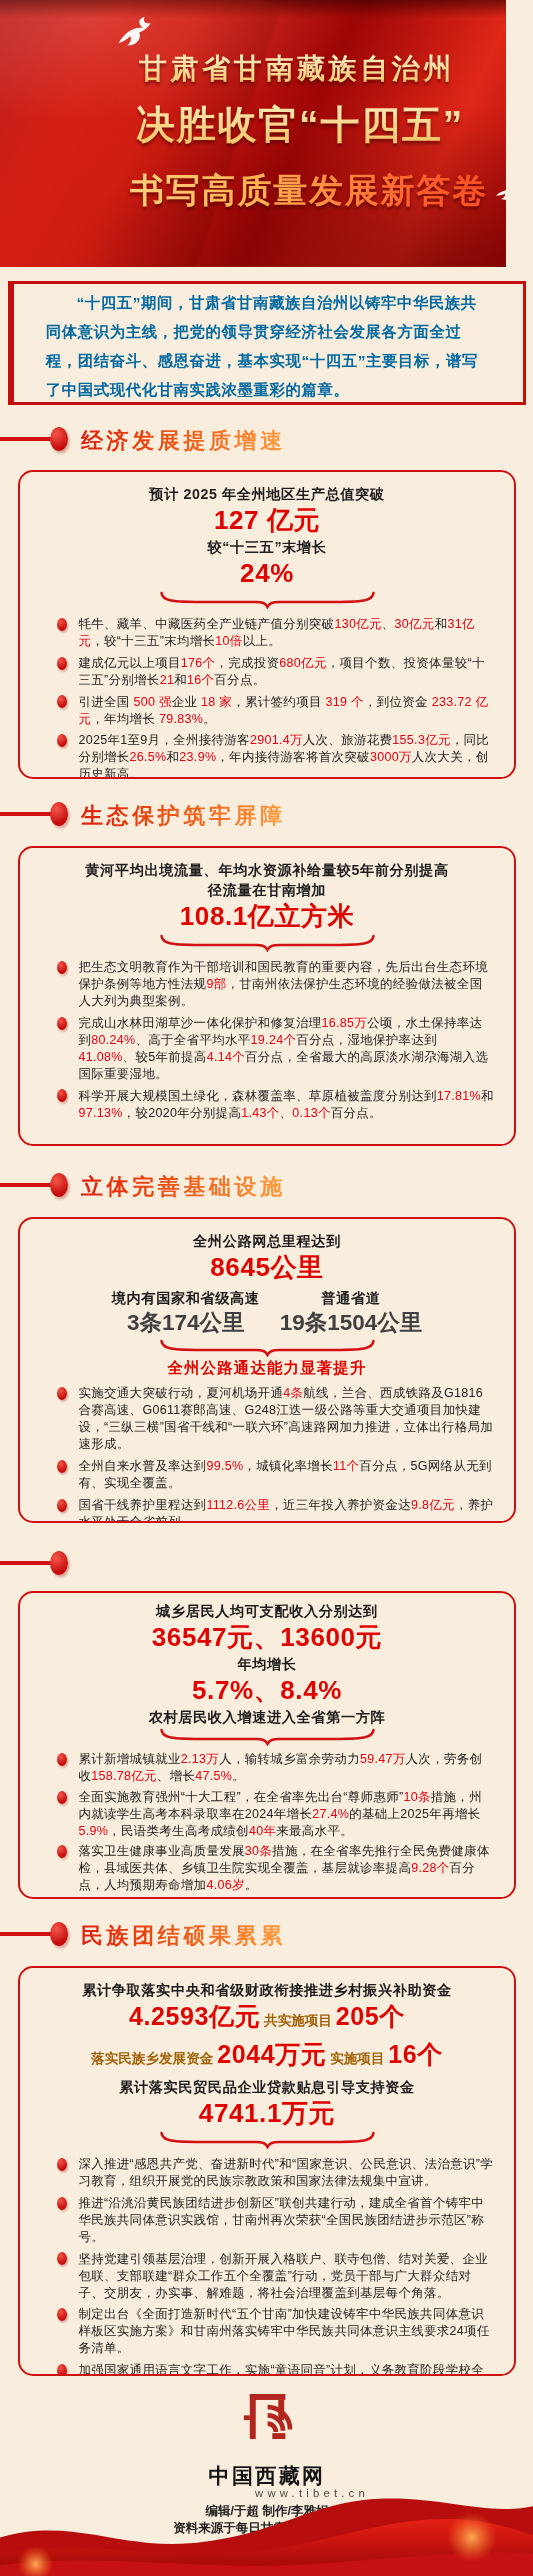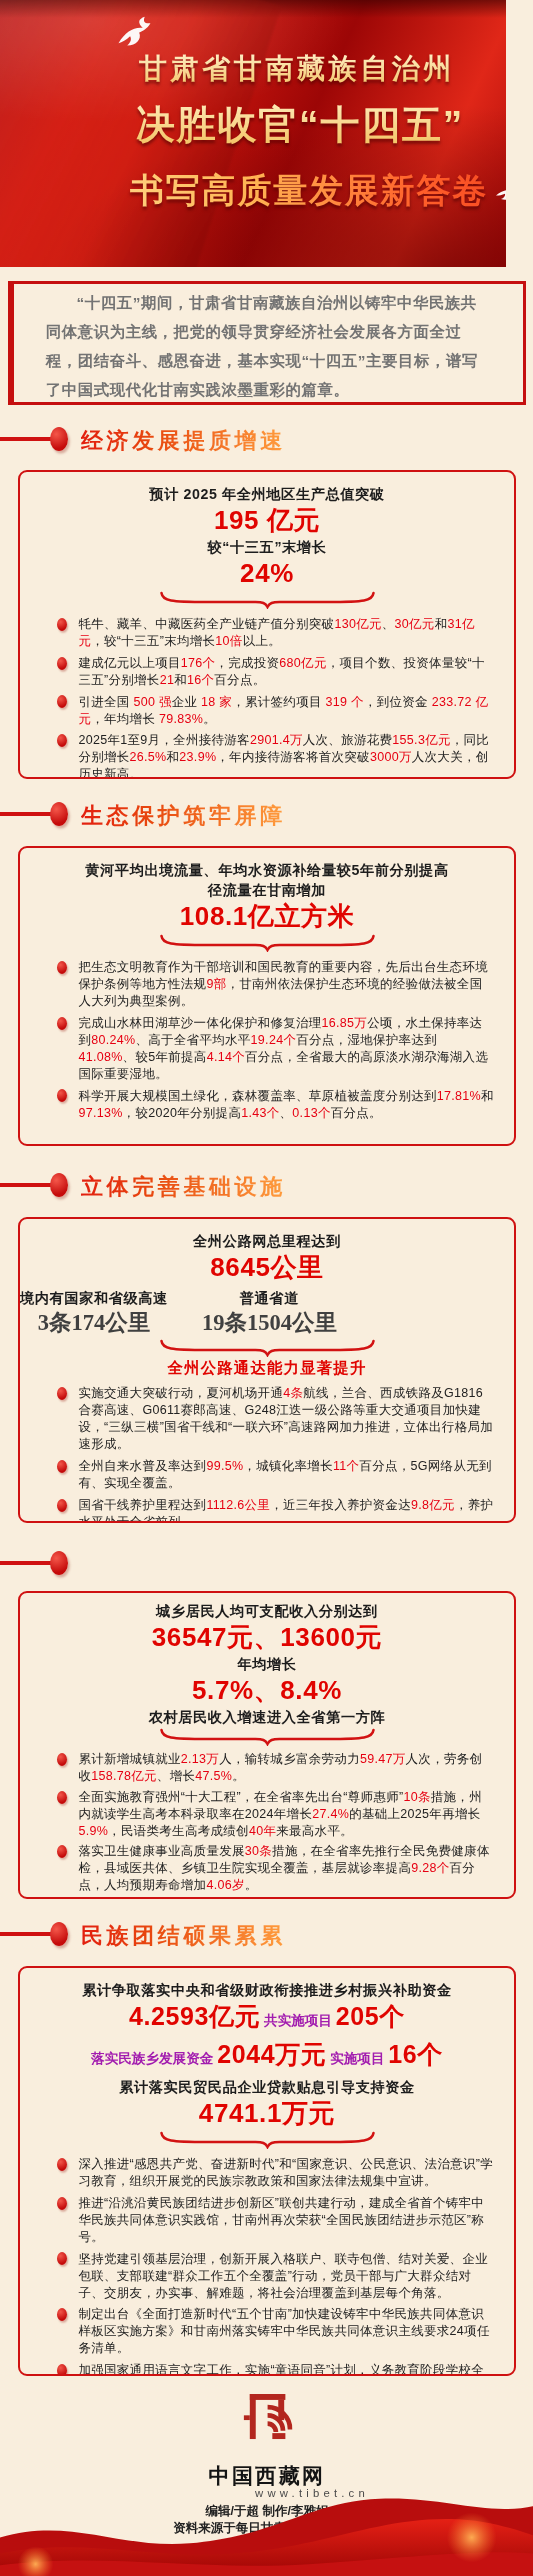--- a/index.html
+++ b/index.html
@@ -27,52 +27,52 @@
   .hero-line3{top:168px;left:56px;font-size:34px;letter-spacing:1.8px;
       background-image:linear-gradient(90deg,#ffdf96 0%,#ffb554 38%,#ff5f2a 72%,#ef3a1c 100%);}
   .dove{position:absolute;z-index:4;opacity:.96;}
   .dove1{left:116px;top:16.6px;transform:rotate(-8deg);}
   .dove2{left:490px;top:177px;transform:rotate(12deg) scale(.68);}
 
   
   .intro-box{position:absolute;top:281px;left:7.7px;width:518px;height:124px;box-sizing:border-box;
       border:3.6px solid #c50f0f;border-left-width:6.5px;}
   .intro-text{margin:0;padding:3.6px 30px 0 32px;font-size:15.4px;line-height:29px;
-      color:#737373;font-weight:600;text-indent:2em;letter-spacing:0.6px;border-radius:20px;}
+      color:#0369a1;font-weight:600;text-indent:2em;letter-spacing:0.6px;border-radius:20px;}
 
   
   .sec-head{position:absolute;left:0;width:100%;height:38px;}
   #head1{top:420px}#head2{top:795px}#head3{top:1166px}#head4{top:1544px}#head5{top:1915px}
   .sec-line{position:absolute;left:0;top:17px;width:52px;height:4.2px;background:#cf1111;}
   .sec-dot{position:absolute;left:50px;top:6.5px;width:18px;height:24px;border-radius:50%;
       background:radial-gradient(circle at 35% 30%,#f4574a,#c50b0b 70%);
       box-shadow:1.8px 2.4px 2.4px rgba(140,20,10,.3);}
   .sec-title{position:absolute;left:81px;top:6px;font-size:22px;font-weight:bold;letter-spacing:3.6px;
       background-image:linear-gradient(90deg,#e21f0f 0%,#e8490f 35%,#ff9d3e 100%);
       -webkit-background-clip:text;background-clip:text;color:transparent;white-space:nowrap;}
 
   
   .stat-box{position:absolute;left:18px;width:498px;box-sizing:border-box;border:2.4px solid #cf1111;
-      border-radius:9px;text-align:center;overflow:hidden;}
+      border-radius:15px;text-align:center;overflow:hidden;}
   #box1{top:470px;height:309px}
   #box2{top:846px;height:300px}
   #box3{top:1217px;height:306px}
   #box4{top:1591px;height:308px}
   #box5{top:1966px;height:410px}
   .stats{padding-top:12px;}
   .stat-label{font-size:14.2px;color:#1d1d1d;font-weight:600;line-height:20px;letter-spacing:0.6px;}
   .stat-big{font-size:26px;color:#e00400;font-weight:bold;line-height:33px;letter-spacing:0.6px;}
   .brace{display:block;margin:1.2px auto 0;}
   .stat-caption{font-size:15.4px;color:#e00400;font-weight:bold;line-height:21.4px;letter-spacing:1.2px;}
-  .cols{display:flex;justify-content:flex-start;align-items:flex-end;gap:34px;margin-top:4.7px;font-family:Liberation Serif, serif;}
+  .cols{display:flex;justify-content:center;align-items:flex-end;gap:20px;margin-top:4.7px;}
   .col .stat-label{line-height:19px;}
   .col-val{font-size:22.5px;color:#404040;font-weight:bold;line-height:30px;}
   .mixrow{line-height:33px;white-space:nowrap;}
   .big{font-size:25px;color:#e00400;font-weight:bold;letter-spacing:0.6px;}
-  .lbl{font-size:13.6px;color:#a21caf;font-weight:600;}
+  .lbl{font-size:13.6px;color:#a16207;font-weight:600;}
 
   
   .bullets{list-style:none;margin:7.1px 0 0;padding:0 20px 0 37px;text-align:left;}
   .bullets li{position:relative;padding-left:21.4px;margin-bottom:4.7px;font-size:12.5px;line-height:17px;
       color:#222;font-weight:500;letter-spacing:0.3px;}
   .bullets li::before{content:"";position:absolute;left:0;top:1.8px;width:10px;height:13px;border-radius:50%;
       background:radial-gradient(circle at 35% 30%,#f2564a,#c30909 70%);
       box-shadow:1.2px 1.8px 1.8px rgba(150,20,10,.3);}
   .hl{color:#e60012;}
 
@@ -126,21 +126,21 @@
 </div>
 <div class="sec-head" id="head5">
   <span class="sec-line"></span>
   <span class="sec-dot"></span>
   <span class="sec-title">民族团结硕果累累</span>
 </div>
 
 <div class="stat-box" id="box1">
   <div class="stats">
     <div class="stat-label">预计 2025 年全州地区生产总值突破</div>
-    <div class="stat-big">195 亿元</div>
+    <div class="stat-big">127 亿元</div>
     <div class="stat-label">较“十三五”末增长</div>
     <div class="stat-big">24%</div>
     <svg class="brace" width="261" height="18" viewBox="0 0 440 36">
       <path d="M8,4 C10,20 26,22 100,22 L196,22 C210,22 216,24 220,32 C224,24 230,22 244,22 L340,22 C414,22 430,20 432,4" fill="none" stroke="#d21212" stroke-width="5" stroke-linecap="round"></path>
     </svg>
   </div>
   <ul class="bullets">
     <li><span>牦牛、藏羊、中藏医药全产业链产值分别突破</span><span class="hl">130亿元</span><span>、</span><span class="hl">30亿元</span><span>和</span><span class="hl">31亿元</span><span>，较“十三五”末均增长</span><span class="hl">10倍</span><span>以上。</span></li>
     <li><span>建成亿元以上项目</span><span class="hl">176个</span><span>，完成投资</span><span class="hl">680亿元</span><span>，项目个数、投资体量较“十三五”分别增长</span><span class="hl">21</span><span>和</span><span class="hl">16个</span><span>百分点。</span></li>
     <li><span>引进全国 </span><span class="hl">500 强</span><span>企业 </span><span class="hl">18 家</span><span>，累计签约项目 </span><span class="hl">319 个</span><span>，到位资金 </span><span class="hl">233.72 亿元</span><span>，年均增长 </span><span class="hl">79.83%</span><span>。</span></li>

